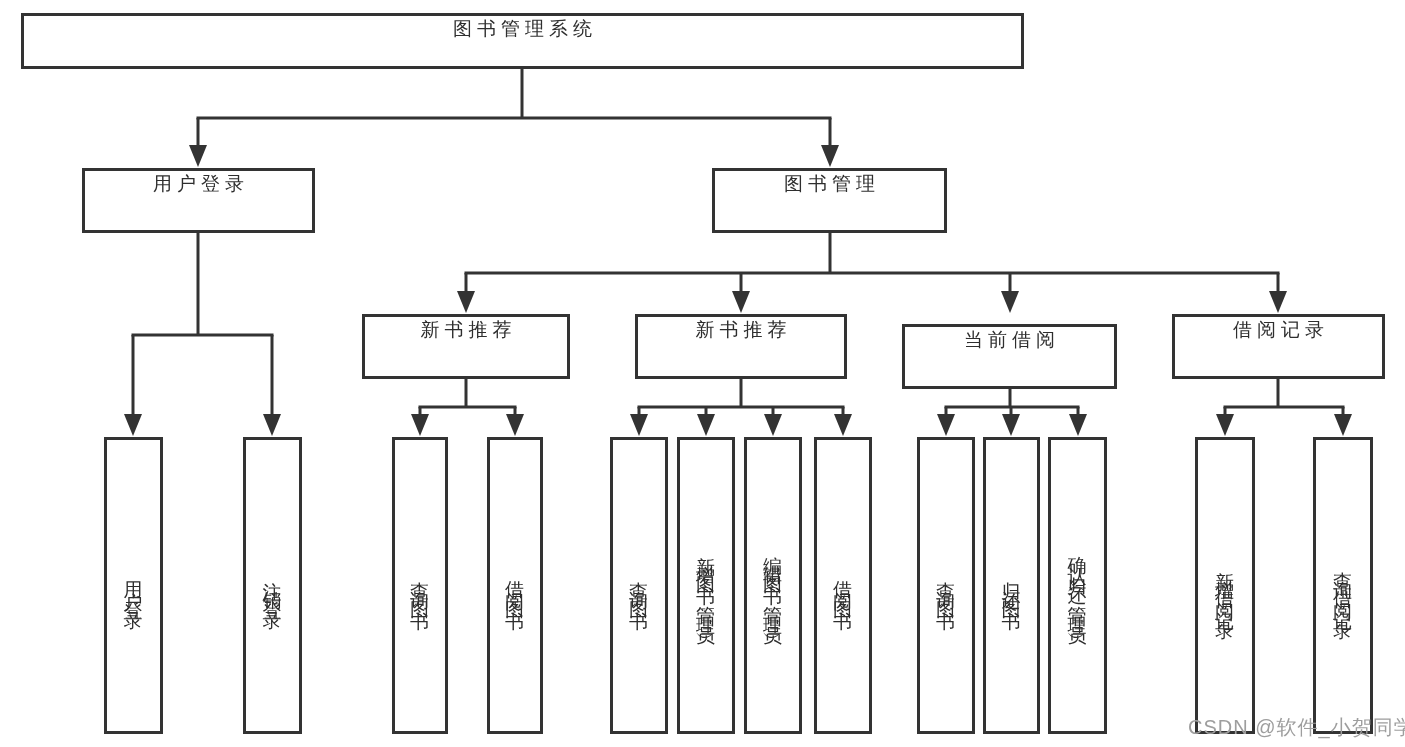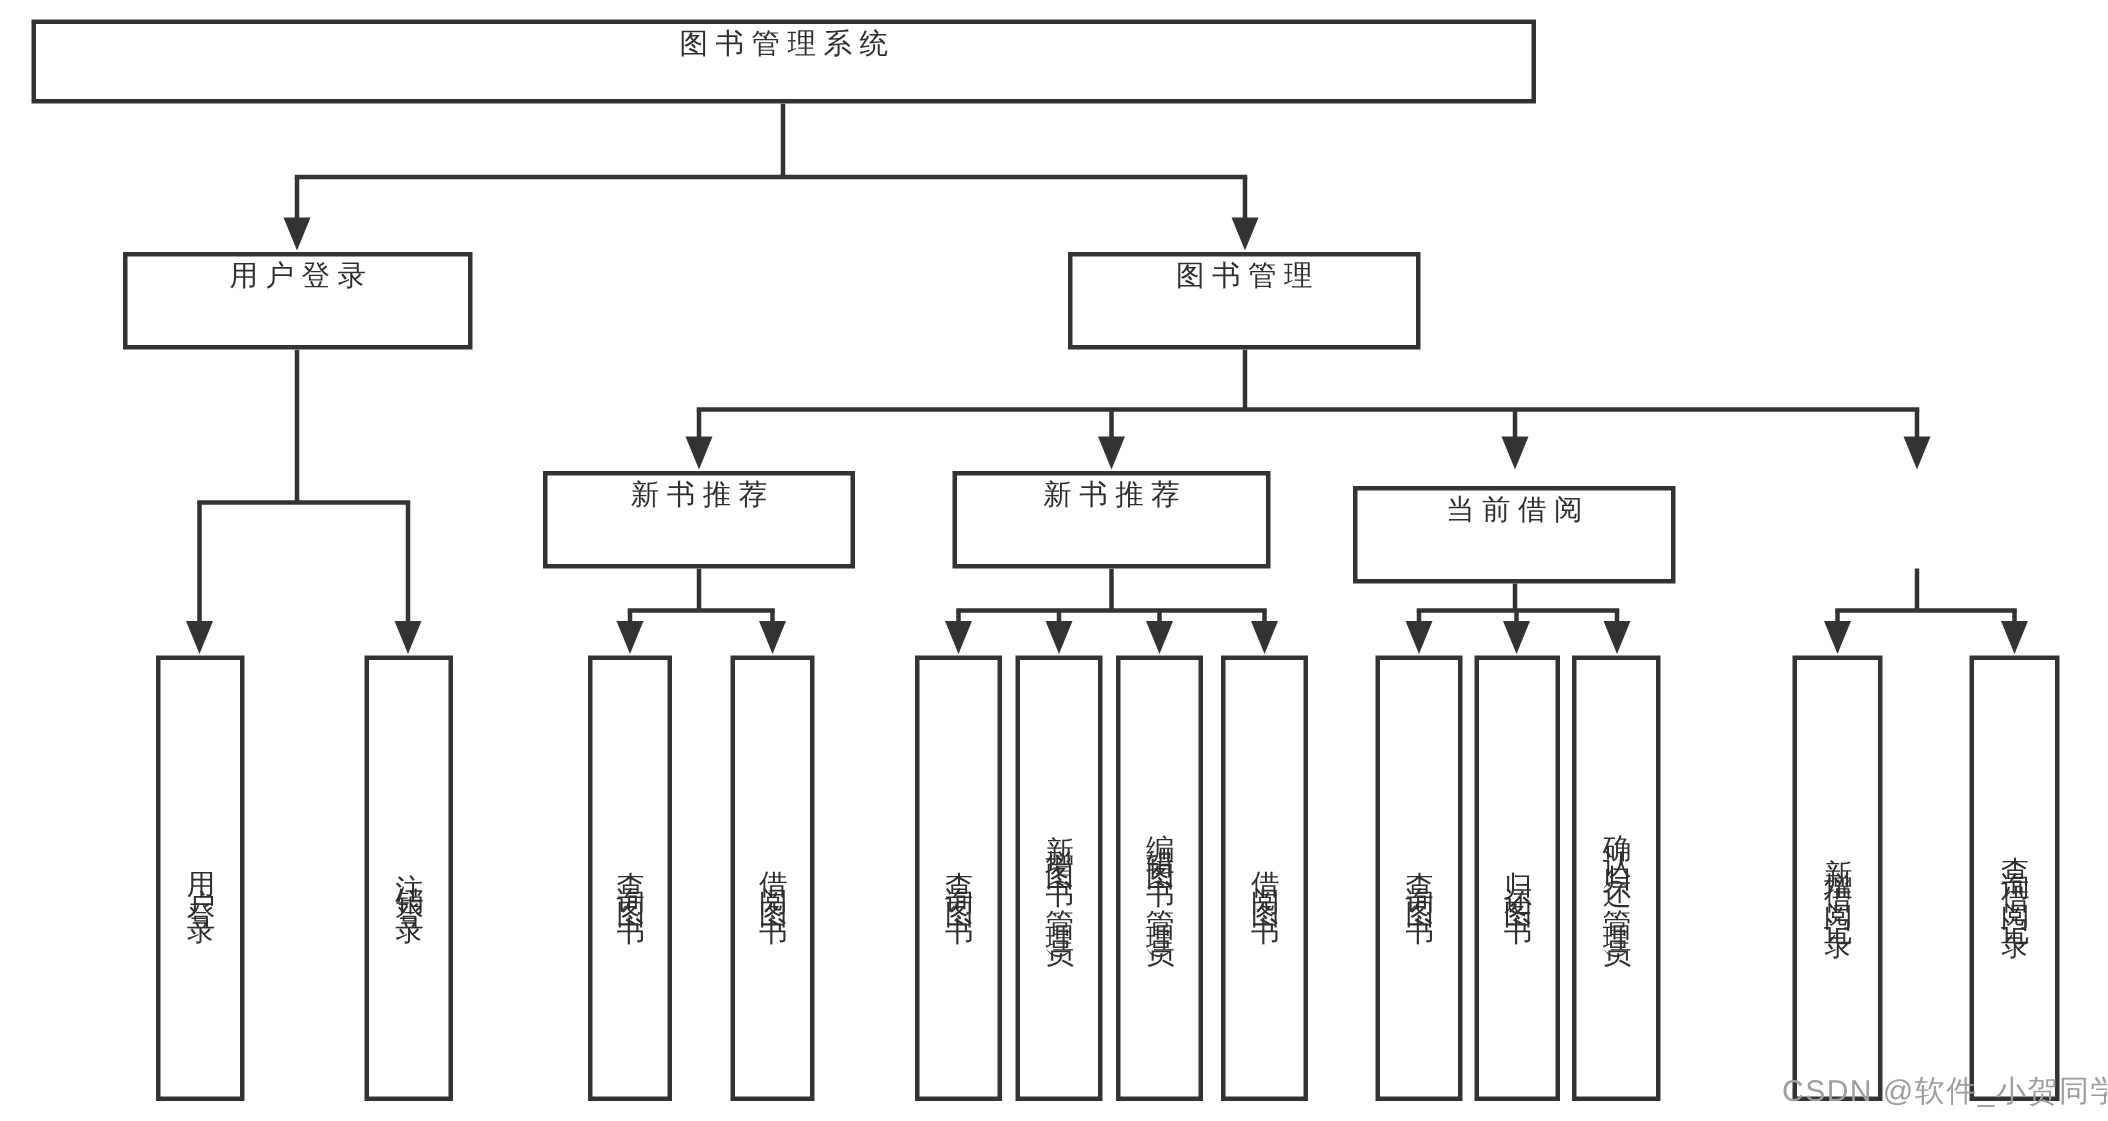--- a/index.html
+++ b/index.html
@@ -149,20 +149,23 @@
 
   <div class="box" style="left:362px; top:314px; width:208px; height:65px;">
     <span class="lbl">新书推荐</span>
   </div>
   <div class="box" style="left:635px; top:314px; width:212px; height:65px;">
     <span class="lbl">新书推荐</span>
   </div>
   <div class="box" style="left:902px; top:324px; width:215px; height:65px;">
     <span class="lbl">当前借阅</span>
   </div>
+  <div class="box" style="left:1172px; top:314px; width:213px; height:65px;">
+    <span class="lbl">借阅记录</span>
+  </div>
 
   <div class="leaf" style="left:104px; width:59px;">
     <span class="vlbl">用户登录</span>
   </div>
   <div class="leaf" style="left:243px; width:59px;">
     <span class="vlbl">注销登录</span>
   </div>
 
   <div class="leaf" style="left:392px; width:56px;">
     <span class="vlbl">查询图书</span>

